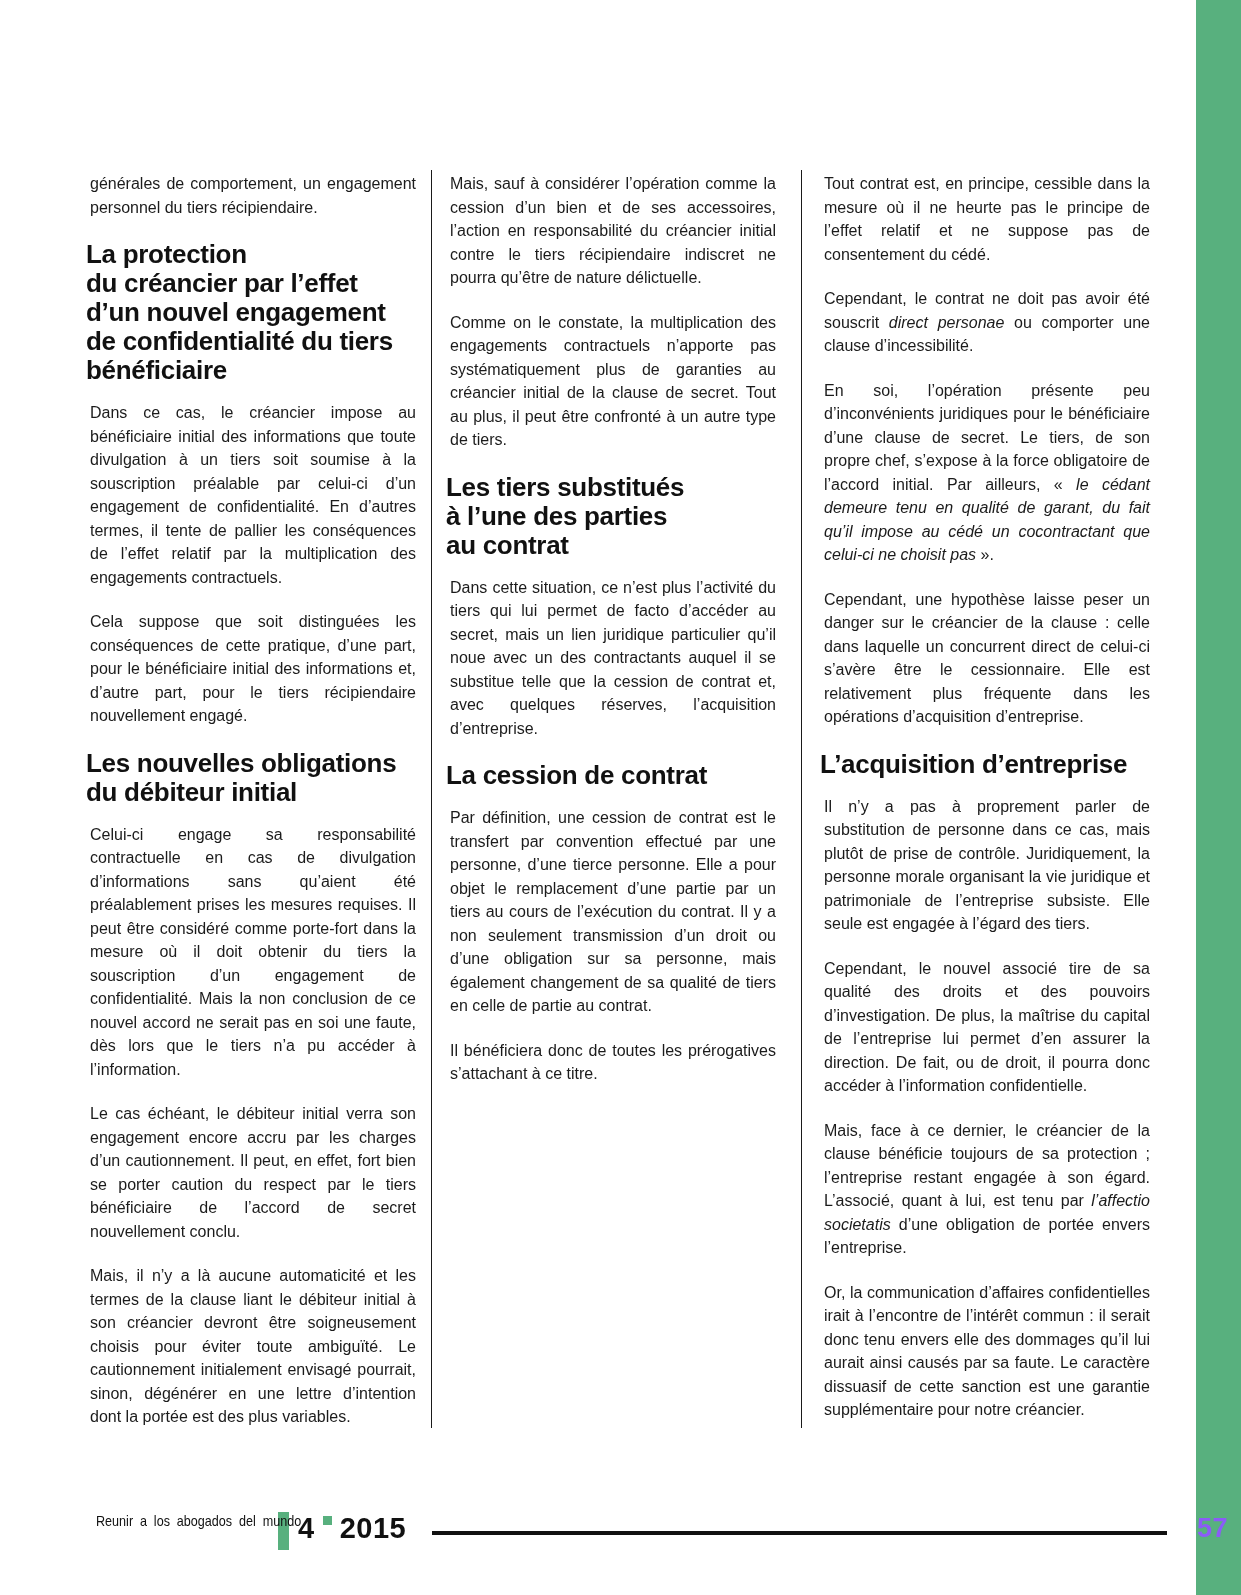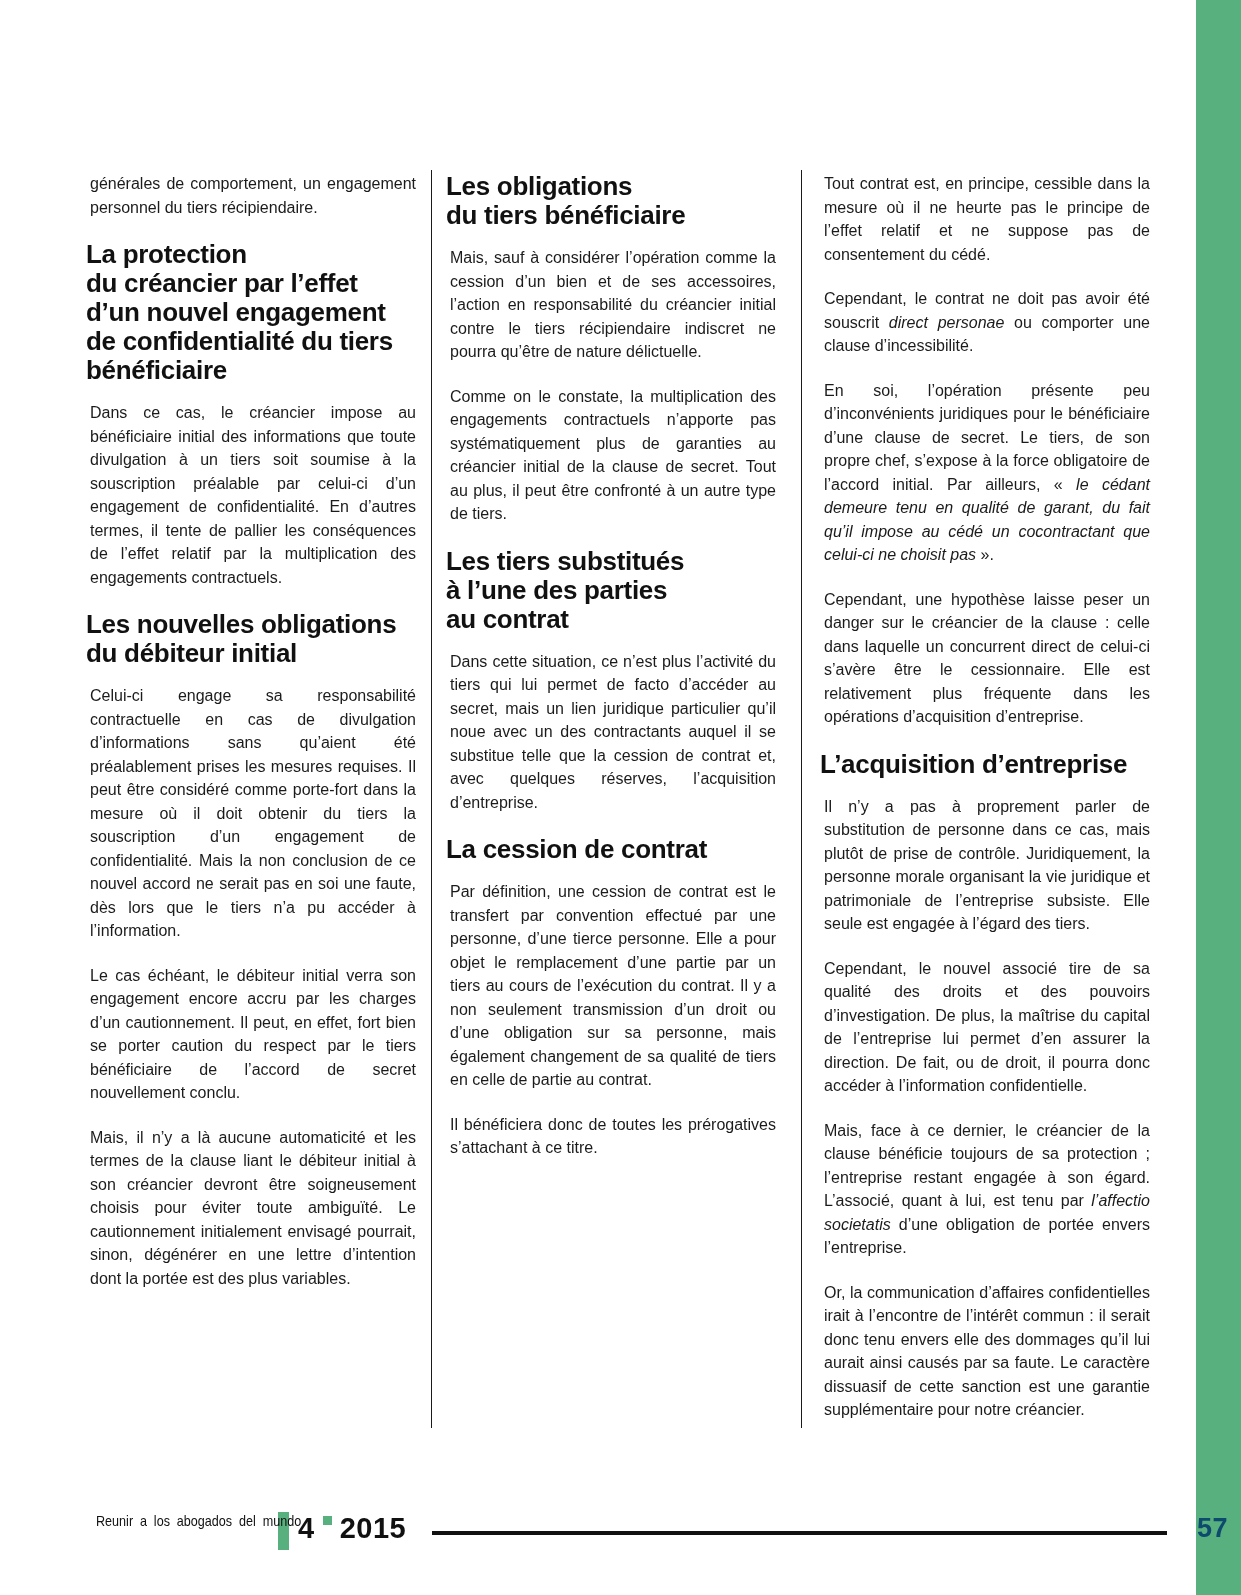--- a/index.html
+++ b/index.html
@@ -15,21 +15,21 @@
   }
   .sidebar-strip {
     position: absolute;
     top: 0; right: 0;
     width: 45px; height: 1595px;
     background: #58b07e;
   }
   .page-number {
     position: absolute;
     left: 1197px; top: 1513px;
-    color: #0c4a6e;
+    color: #8b5cf6;
     font-size: 27px;
     font-weight: 700;
     letter-spacing: 0.5px;
     z-index: 2;
   }
   .col {
     position: absolute;
     top: 172px;
     width: 330px;
     font-size: 16px;
@@ -114,30 +114,29 @@
   <div class="column-rule rule-2"></div>
 
   <div class="col col-1">
     <p>générales de comportement, un engagement personnel du tiers récipiendaire.</p>
     <h2>La protection
 du créancier par l’effet
 d’un nouvel engagement
 de confidentialité du tiers
 bénéficiaire</h2>
     <p>Dans ce cas, le créancier impose au bénéficiaire initial des informations que toute divulgation à un tiers soit soumise à la souscription préalable par celui-ci d’un engagement de confidentialité. En d’autres termes, il tente de pallier les conséquences de l’effet relatif par la multiplication des engagements contractuels.</p>
+    <p>Cela suppose que soit distinguées les conséquences de cette pratique, d’une part, pour le bénéficiaire initial des informations et, d’autre part, pour le tiers récipiendaire nouvellement engagé.</p>
     <h2>Les nouvelles obligations
 du débiteur initial</h2>
     <p>Celui-ci engage sa responsabilité contractuelle en cas de divulgation d’informations sans qu’aient été préalablement prises les mesures requises. Il peut être considéré comme porte-fort dans la mesure où il doit obtenir du tiers la souscription d’un engagement de confidentialité. Mais la non conclusion de ce nouvel accord ne serait pas en soi une faute, dès lors que le tiers n’a pu accéder à l’information.</p>
     <p>Le cas échéant, le débiteur initial verra son engagement encore accru par les charges d’un cautionnement. Il peut, en effet, fort bien se porter caution du respect par le tiers bénéficiaire de l’accord de secret nouvellement conclu.</p>
     <p>Mais, il n’y a là aucune automaticité et les termes de la clause liant le débiteur initial à son créancier devront être soigneusement choisis pour éviter toute ambiguïté. Le cautionnement initialement envisagé pourrait, sinon, dégénérer en une lettre d’intention dont la portée est des plus variables.</p>
   </div>
 
   <div class="col col-2">
-    <h2>Les obligations
-du tiers bénéficiaire</h2>
     <p>Mais, sauf à considérer l’opération comme la cession d’un bien et de ses accessoires, l’action en responsabilité du créancier initial contre le tiers récipiendaire indiscret ne pourra qu’être de nature délictuelle.</p>
     <p>Comme on le constate, la multiplication des engagements contractuels n’apporte pas systématiquement plus de garanties au créancier initial de la clause de secret. Tout au plus, il peut être confronté à un autre type de tiers.</p>
     <h2>Les tiers substitués
 à l’une des parties
 au contrat</h2>
     <p>Dans cette situation, ce n’est plus l’activité du tiers qui lui permet de facto d’accéder au secret, mais un lien juridique particulier qu’il noue avec un des contractants auquel il se substitue telle que la cession de contrat et, avec quelques réserves, l’acquisition d’entreprise.</p>
     <h2>La cession de contrat</h2>
     <p>Par définition, une cession de contrat est le transfert par convention effectué par une personne, d’une tierce personne. Elle a pour objet le remplacement d’une partie par un tiers au cours de l’exécution du contrat. Il y a non seulement transmission d’un droit ou d’une obligation sur sa personne, mais également changement de sa qualité de tiers en celle de partie au contrat.</p>
     <p>Il bénéficiera donc de toutes les prérogatives s’attachant à ce titre.</p>
   </div>

